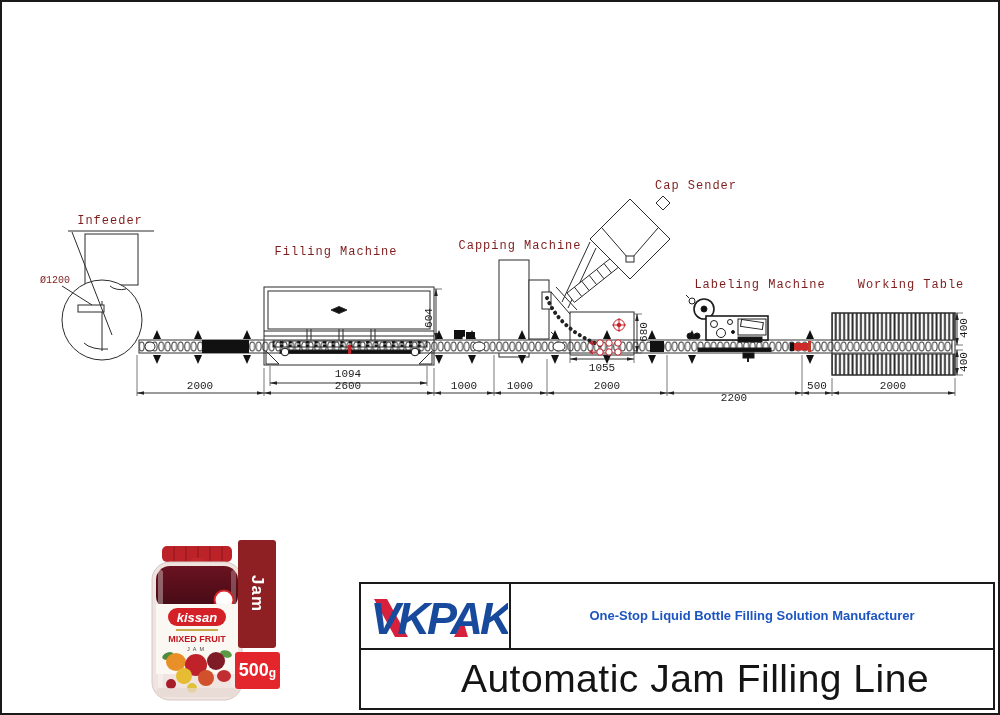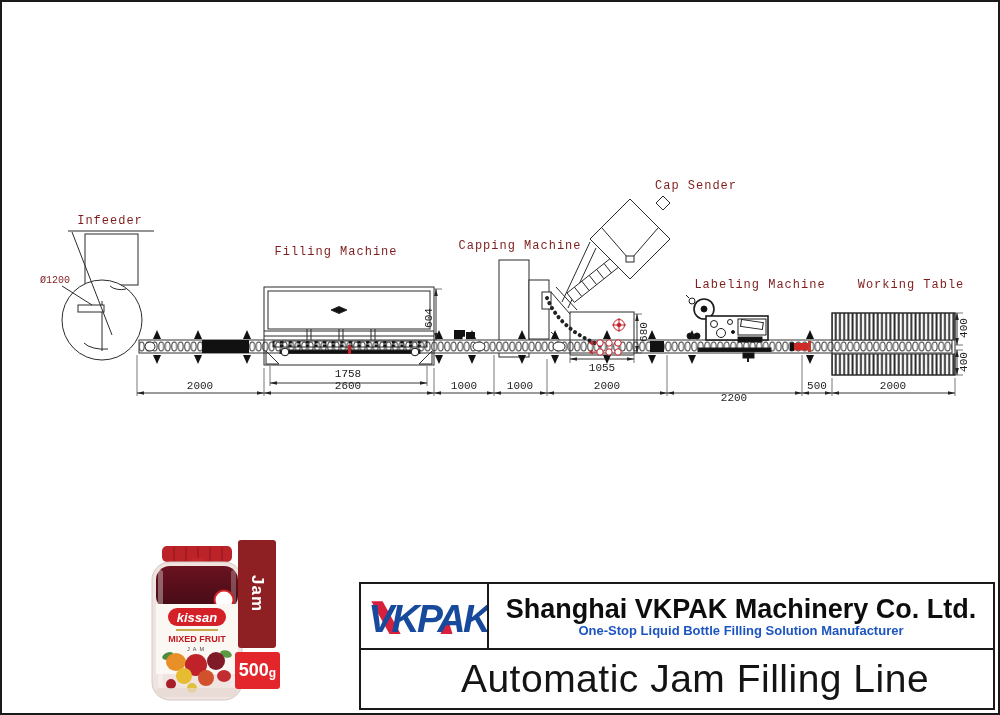--- a/index.html
+++ b/index.html
@@ -5,21 +5,21 @@
   html,body{margin:0;padding:0;background:#fff;}
   .page{position:relative;width:1000px;height:715px;background:#fff;border:2px solid #1a1a1a;box-sizing:border-box;font-family:"Liberation Sans",sans-serif;overflow:hidden;}
   .dwg-svg{position:absolute;left:0;top:0;}
   .lbl{position:absolute;font-family:"Liberation Mono",monospace;font-size:12px;letter-spacing:1px;color:#7f1d1d;white-space:nowrap;transform:translateX(-50%);}
   .lbl.small{font-size:10px;letter-spacing:0;padding-left:16px;}
   .dim{position:absolute;font-family:"Liberation Mono",monospace;font-size:11px;color:#1c1c1c;white-space:nowrap;transform:translate(-50%,-50%);}
   .dim.vert{transform:translate(-50%,-50%) rotate(-90deg);}
   
   .info-box{position:absolute;left:357px;top:580px;width:636px;height:128px;border:2px solid #1a1a1a;box-sizing:border-box;display:flex;flex-direction:column;background:#fff;}
   .info-top{display:flex;height:66px;border-bottom:2px solid #1a1a1a;box-sizing:border-box;}
-  .logo-cell{width:128px;border-right:2px solid #1a1a1a;box-sizing:border-box;display:flex;align-items:center;justify-content:center;}
+  .logo-cell{width:150px;border-right:2px solid #1a1a1a;box-sizing:border-box;display:flex;align-items:center;justify-content:center;}
   .company-cell{flex:1;display:flex;flex-direction:column;align-items:center;justify-content:center;line-height:1.12;}
   .company-name{font-size:27px;font-weight:bold;color:#0d0d0d;white-space:nowrap;}
   .tagline{font-size:13px;font-weight:bold;color:#1d55c0;white-space:nowrap;}
   .title-row{flex:1;display:flex;align-items:center;justify-content:center;}
   .line-title{font-size:39px;color:#141414;letter-spacing:.5px;white-space:nowrap;margin-left:36px;}
   
   .jam-banner{position:absolute;left:236px;top:538px;width:38px;height:108px;background:#8e2024;border-radius:3px;display:flex;align-items:center;justify-content:center;}
   .jam-banner span{writing-mode:vertical-rl;color:#fff;font-weight:bold;font-size:17px;letter-spacing:1px;}
   .weight-tag{position:absolute;left:233px;top:650px;width:45px;height:37px;background:#e2262c;border-radius:3px;display:flex;align-items:center;justify-content:center;color:#fff;}
   .weight-tag .w{font-size:18px;font-weight:bold;}
@@ -245,21 +245,21 @@
 
   <div class="lbl" style="left:96px;top:212px;margin-left:12px;">Infeeder</div>
   <div class="lbl small" style="left:45px;top:273px;">Ø1200</div>
   <div class="lbl" style="left:334px;top:243px;">Filling Machine</div>
   <div class="lbl" style="left:518px;top:237px;">Capping Machine</div>
   <div class="lbl" style="left:694px;top:177px;">Cap Sender</div>
   <div class="lbl" style="left:758px;top:276px;">Labeling Machine</div>
   <div class="lbl" style="left:891px;top:276px;padding-left:36px;">Working Table</div>
 
   <div class="dim" style="left:198px;top:384px;">2000</div>
-  <div class="dim" style="left:346px;top:372px;">1758</div>
+  <div class="dim" style="left:346px;top:372px;">1094</div>
   <div class="dim" style="left:346px;top:384px;">2600</div>
   <div class="dim" style="left:462px;top:384px;">1000</div>
   <div class="dim" style="left:518px;top:384px;">1000</div>
   <div class="dim" style="left:605px;top:384px;">2000</div>
   <div class="dim" style="left:600px;top:366px;">1055</div>
   <div class="dim" style="left:732px;top:396px;">2200</div>
   <div class="dim" style="left:815px;top:384px;">500</div>
   <div class="dim" style="left:891px;top:384px;">2000</div>
   <div class="dim vert" style="left:427px;top:316px;">604</div>
   <div class="dim vert" style="left:642px;top:330px;">680</div>
@@ -319,21 +319,20 @@
   <div class="info-box">
     <div class="info-top">
       <div class="logo-cell">
         <svg width="146" height="58" viewBox="0 0 146 58">
           <polygon points="12,12 25,12 46,50 33,50" fill="#d6203c"></polygon>
           <polygon points="92,50 101,33 106,50" fill="#d6203c"></polygon>
           <text x="78" y="47" text-anchor="middle" font-family="Liberation Sans, sans-serif" font-size="45" font-weight="900" font-style="italic" letter-spacing="-3" fill="#17499c">VKPAK</text>
         </svg>
       </div>
       <div class="company-cell">
-        <div class="company-name">Shanghai VKPAK Machinery Co. Ltd.</div>
         <div class="tagline">One-Stop Liquid Bottle Filling Solution Manufacturer</div>
       </div>
     </div>
     <div class="title-row">
       <div class="line-title">Automatic Jam Filling Line</div>
     </div>
   </div>
 
 </div>
 

